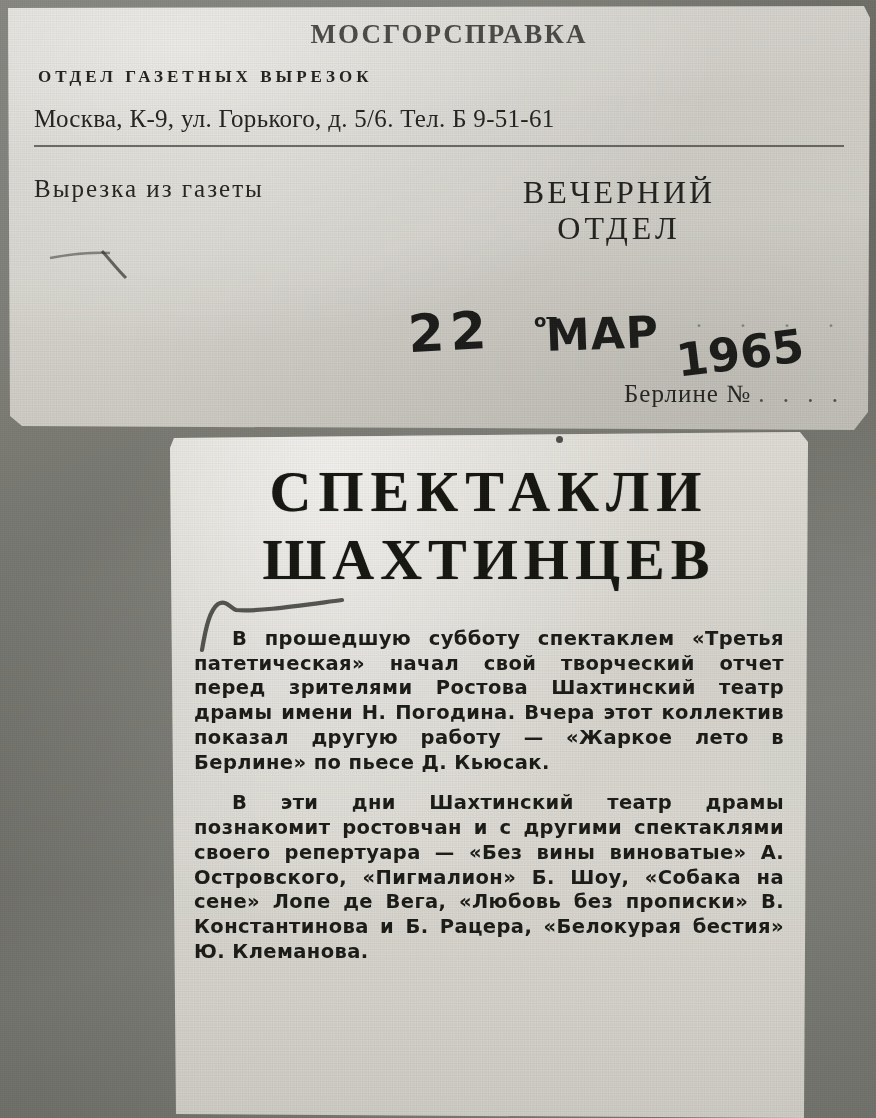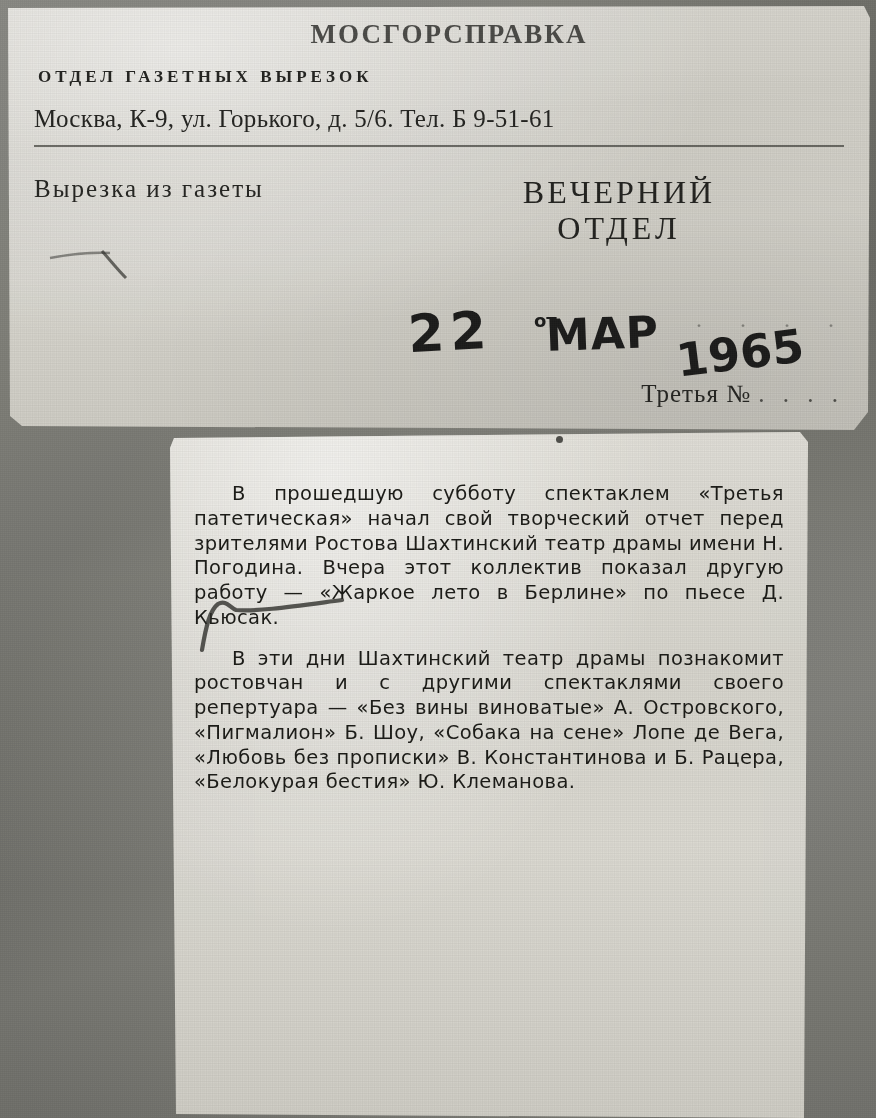--- a/index.html
+++ b/index.html
@@ -230,28 +230,28 @@
     text-align: center;
     font-weight: bold;
     font-size: 58px;
     letter-spacing: 7px;
     line-height: 1.18;
     color: #16160f;
     text-shadow: 0 0 1px rgba(0,0,0,0.4);
   }
   .headline .h2 { letter-spacing: 6px; }
   .body-text {
-    margin-top: 24px;
+    margin-top: 32px;
     font-family: "DejaVu Sans", sans-serif;
     font-size: 19.5px;
     line-height: 1.27;
     letter-spacing: 0.4px;
     text-align: justify;
     color: #1a1a16;
-    font-weight: normal;
+    font-weight: bold;
   }
   .body-text p { margin: 0; }
   .body-text p + p { margin-top: 16px; }
   .body-text .indent { display: inline-block; width: 38px; }
   .pen-check {
     position: absolute;
     z-index: 3;
     left: 196px;
     top: 596px;
     width: 150px;
@@ -298,28 +298,32 @@
 
     <div id="date-stamp">
       <span class="dd">22</span>
       <span class="mon-sup">от</span>
       <span class="mon">МАР</span>
       <span class="yy">1965</span>
     </div>
 
     <div class="row-bottom">
       <div class="gazeta">
-        <span>Третья №</span>
+        <span>Берлине №</span>
         <span class="dots">. . . .</span>
       </div>
     </div>
   </div>
 
   <div class="paper" id="clipping">
     <div class="clip-inner">
+      <div class="headline">
+        <div class="h1">СПЕКТАКЛИ</div>
+        <div class="h2">ШАХТИНЦЕВ</div>
+      </div>
       <div class="body-text">
         <p><span class="indent"></span><span>В прошедшую субботу спектаклем «Третья патетическая» начал свой творческий отчет перед зрителями Ростова Шахтинский театр драмы имени Н. Погодина. Вчера этот коллектив показал другую работу — «Жаркое лето в Берлине» по пьесе Д. Кьюсак.</span></p>
         <p><span class="indent"></span><span>В эти дни Шахтинский театр драмы познакомит ростовчан и с другими спектаклями своего репертуара — «Без вины виноватые» А. Островского, «Пигмалион» Б. Шоу, «Собака на сене» Лопе де Вега, «Любовь без прописки» В. Константинова и Б. Рацера, «Белокурая бестия» Ю. Клеманова.</span></p>
       </div>
     </div>
   </div>
 
   <svg class="pen-check" viewBox="0 0 150 60">
     <path d="M6 54 C 10 30, 14 14, 22 8 C 30 3, 34 12, 40 14 C 60 16, 100 10, 146 4" stroke="#2c2c28" stroke-width="4.2" fill="none" stroke-linecap="round" opacity="0.78"></path>
   </svg>

